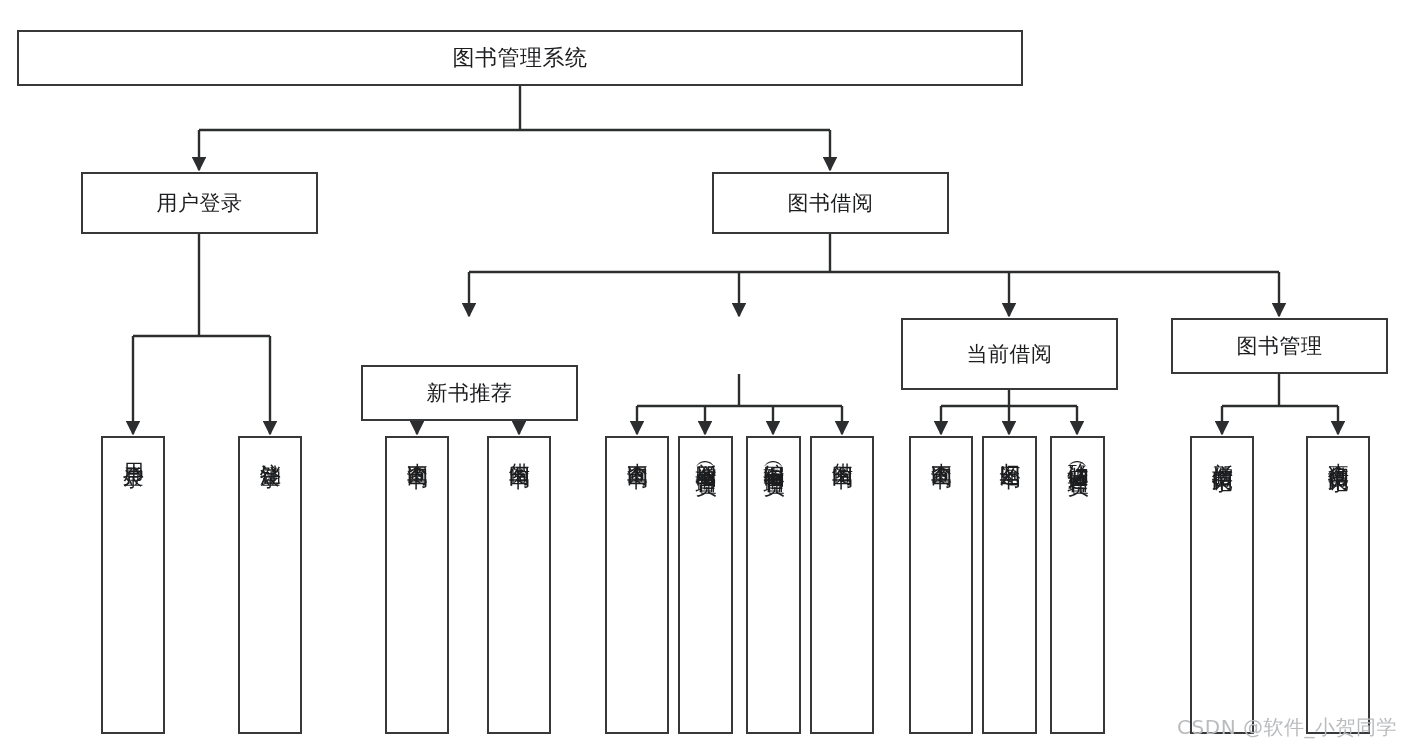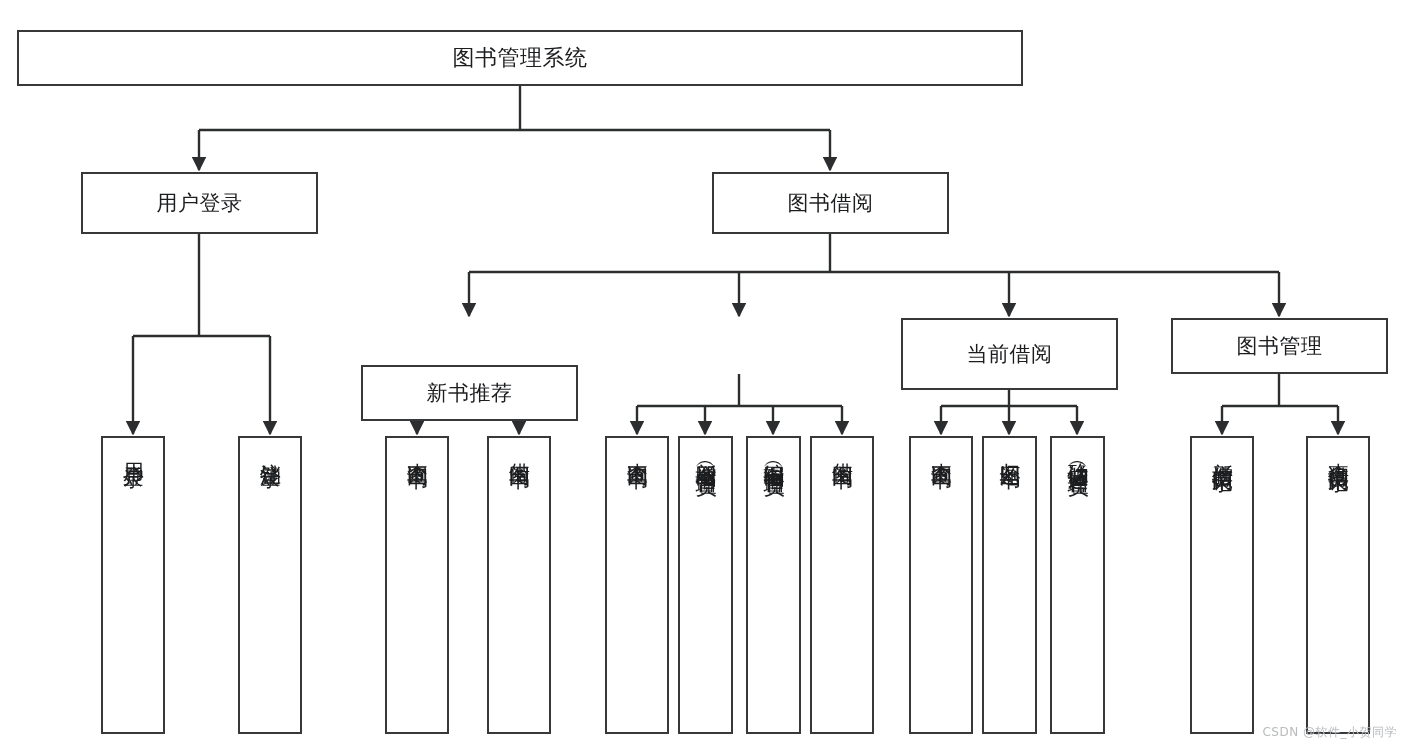--- a/index.html
+++ b/index.html
@@ -60,21 +60,21 @@
     text-orientation: upright;
     font-size: 21px;
     line-height: 1.1;
     letter-spacing: 2px;
     text-align: left;
   }
   .watermark {
     position: absolute;
     right: 8px;
     bottom: 6px;
-    font-size: 12px;
+    font-size: 20px;
     color: #b9bbbd;
     letter-spacing: 0.5px;
     z-index: 3;
     white-space: nowrap;
     font-family: "DejaVu Sans", "Liberation Sans", sans-serif;
     margin-left: 47px;
   }
 </style>
 </head>
 <body>

